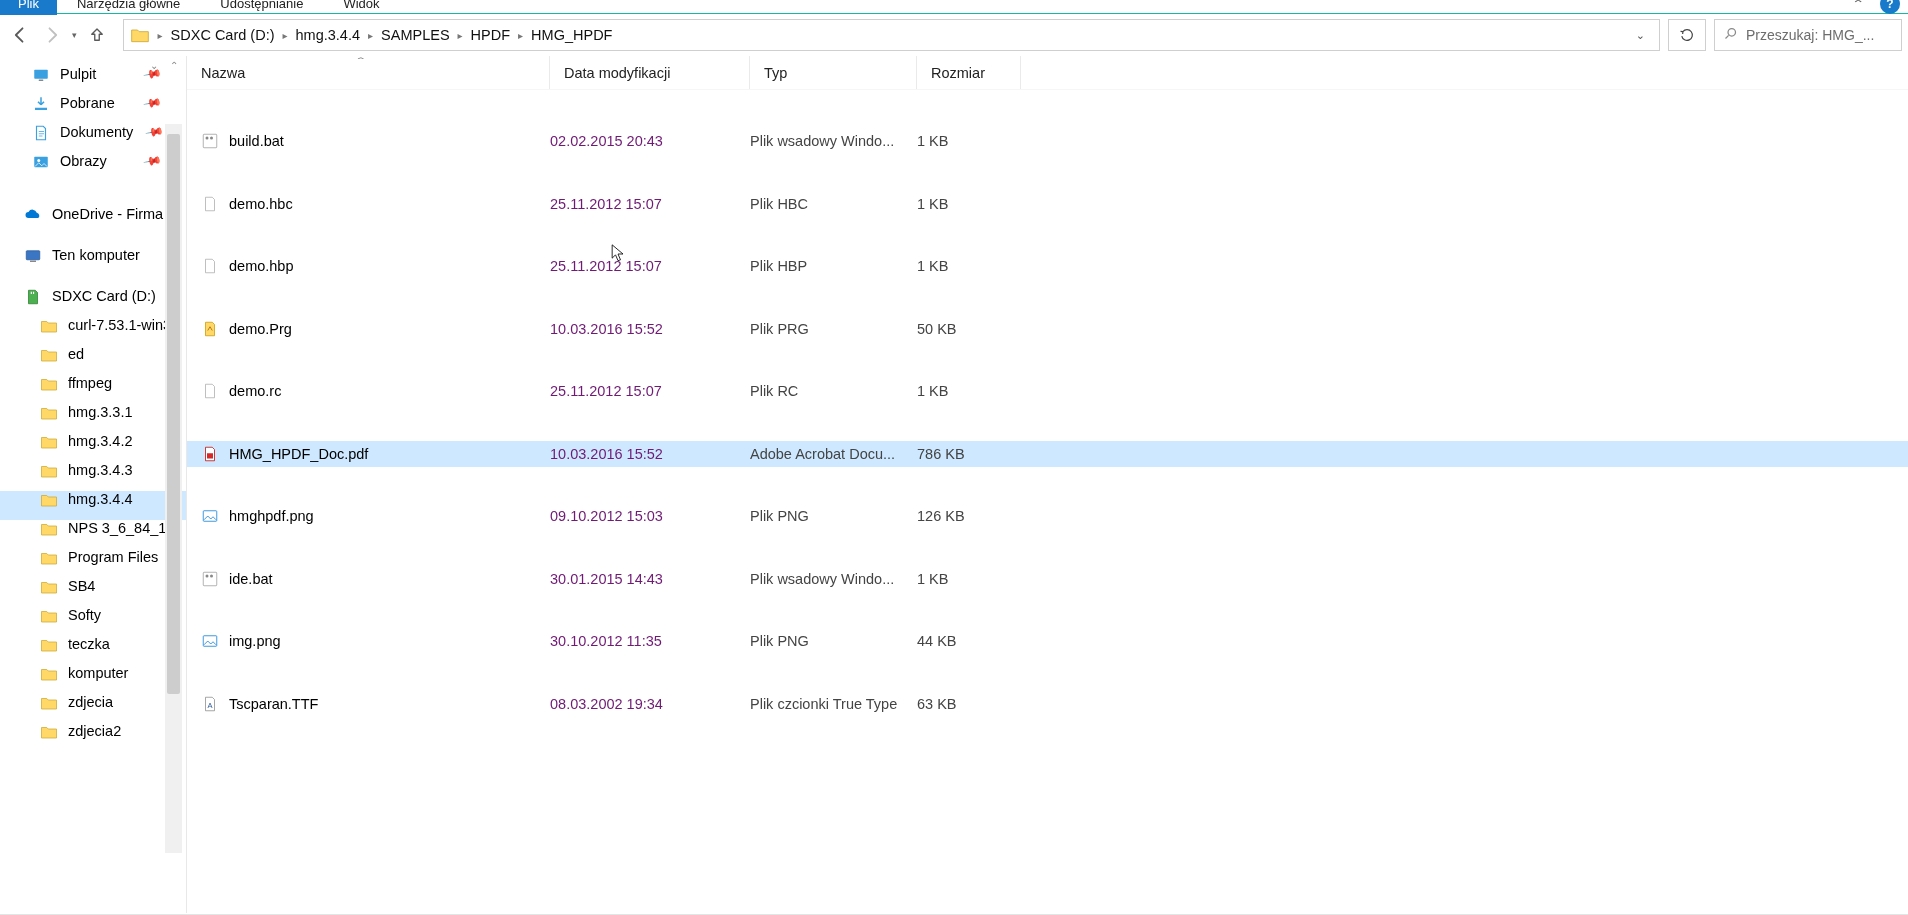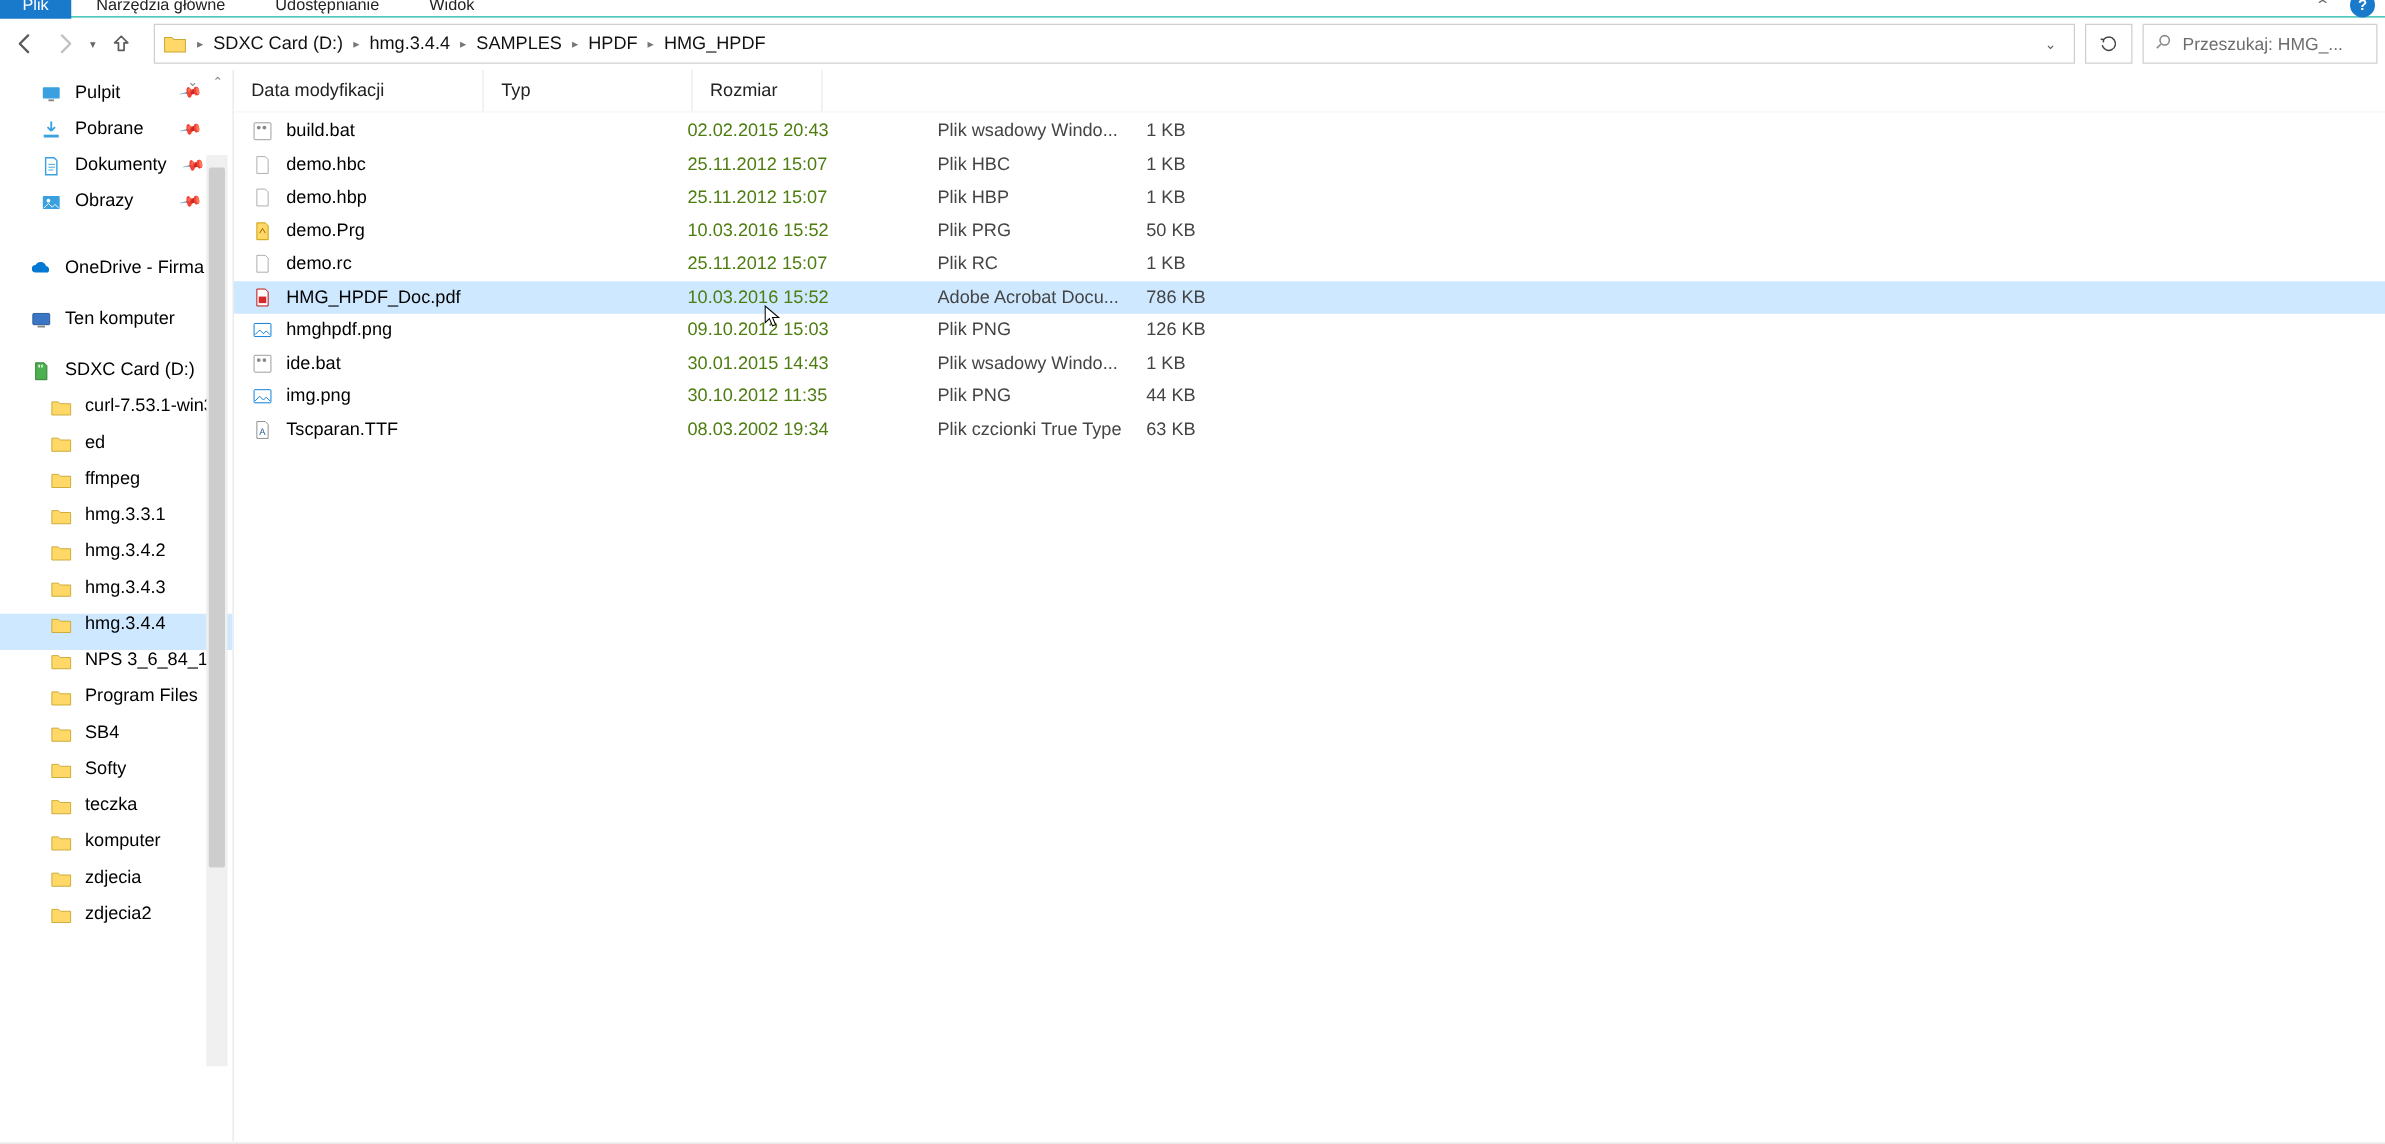--- a/index.html
+++ b/index.html
@@ -51,24 +51,24 @@
     .filearea { flex: 1; display: flex; flex-direction: column; }
     .cols { display: flex; height: 34px; align-items: center; border-bottom: 1px solid #f6f6f6; position: relative; }
     .col { padding-left: 14px; font-size: 14.5px; color: #222; border-right: 1px solid #eaeaea; height: 100%; display: flex; align-items: center; position: relative; }
     .col-name { width: 363px; }
     .col-date { width: 200px; }
     .col-type { width: 167px; }
     .col-size { width: 104px; text-align: right; justify-content: flex-start; }
     .sort-ind { position: absolute; top: -1px; left: 170px; font-size: 9px; color: #777; transform: scaleX(1.6) scaleY(0.7); }
 
     .rows { padding-top: 2px; }
-    .row { display: flex; align-items: center; height: 26.5px; padding-left: 14px; font-size: 14.5px; }
+    .row { display: flex; align-items: center; height: 26.5px; padding-left: 14px; font-size: 14.5px; margin-top: 36px; }
     .row.selected { background: #cde8ff; }
     .cell-name { width: 349px; display: flex; align-items: center; gap: 10px; }
-    .cell-date { width: 200px; color: #4d7c0f; }
+    .cell-date { width: 200px; color: #701a75; }
     .cell-type { width: 167px; color: #444; white-space: nowrap; overflow: hidden; text-overflow: ellipsis; padding-right: 6px; }
     .cell-size { width: 97px; text-align: left; color: #444; }
     .ficon { width: 18px; height: 18px; flex-shrink: 0; }
 
     .cursor { position: absolute; width: 14px; height: 20px; pointer-events: none; z-index: 100; }
     .cursor svg { width: 14px; height: 20px; }
 
     .bottom-border { height: 1px; background: #e4e4e4; position: fixed; bottom: 0; left: 0; right: 0; }
   </style>
 </head>
@@ -295,20 +295,24 @@
         </div>
       </div>
 
     <div class="np-scroll">
       <div class="np-thumb"></div>
     </div>
   </div>
 
   <div class="filearea">
     <div class="cols">
+      <div class="col col-name">
+        <span>Nazwa</span>
+        <span class="sort-ind">⌃</span>
+      </div>
       <div class="col col-date">Data modyfikacji</div>
       <div class="col col-type">Typ</div>
       <div class="col col-size">Rozmiar</div>
     </div>
     <div class="rows" id="rows">
         <div class="row">
     <div class="cell-name">
       <svg class="ficon" viewBox="0 0 24 24">
               <rect x="3" y="3" width="18" height="18" rx="1" fill="#fff" stroke="#999"></rect>
               <circle cx="8" cy="8" r="2" fill="#888"></circle>

